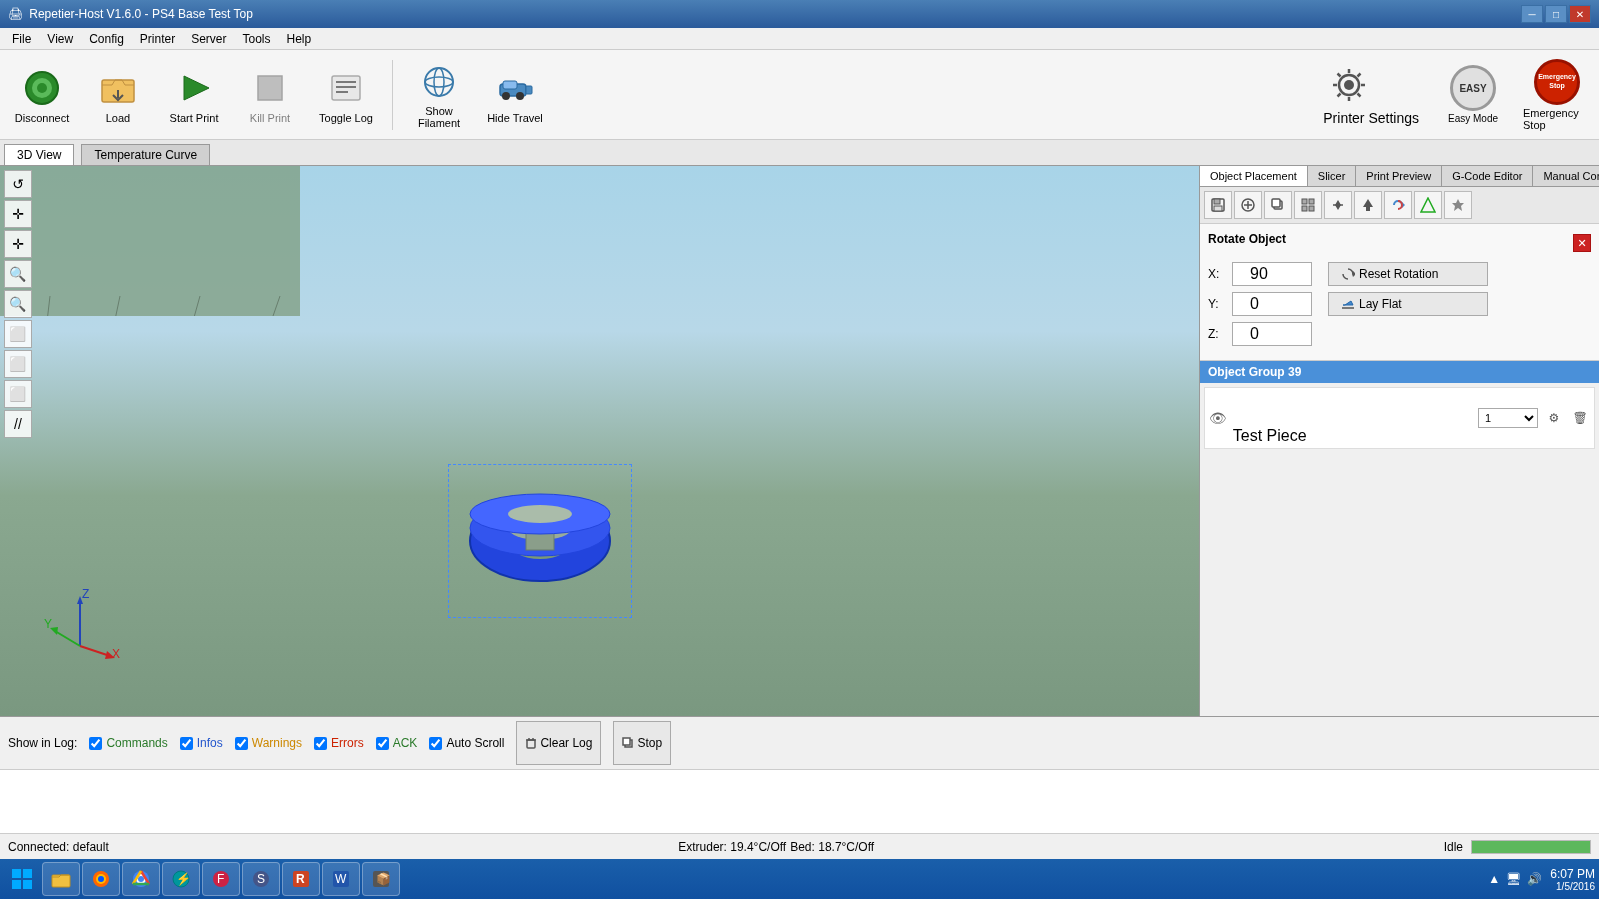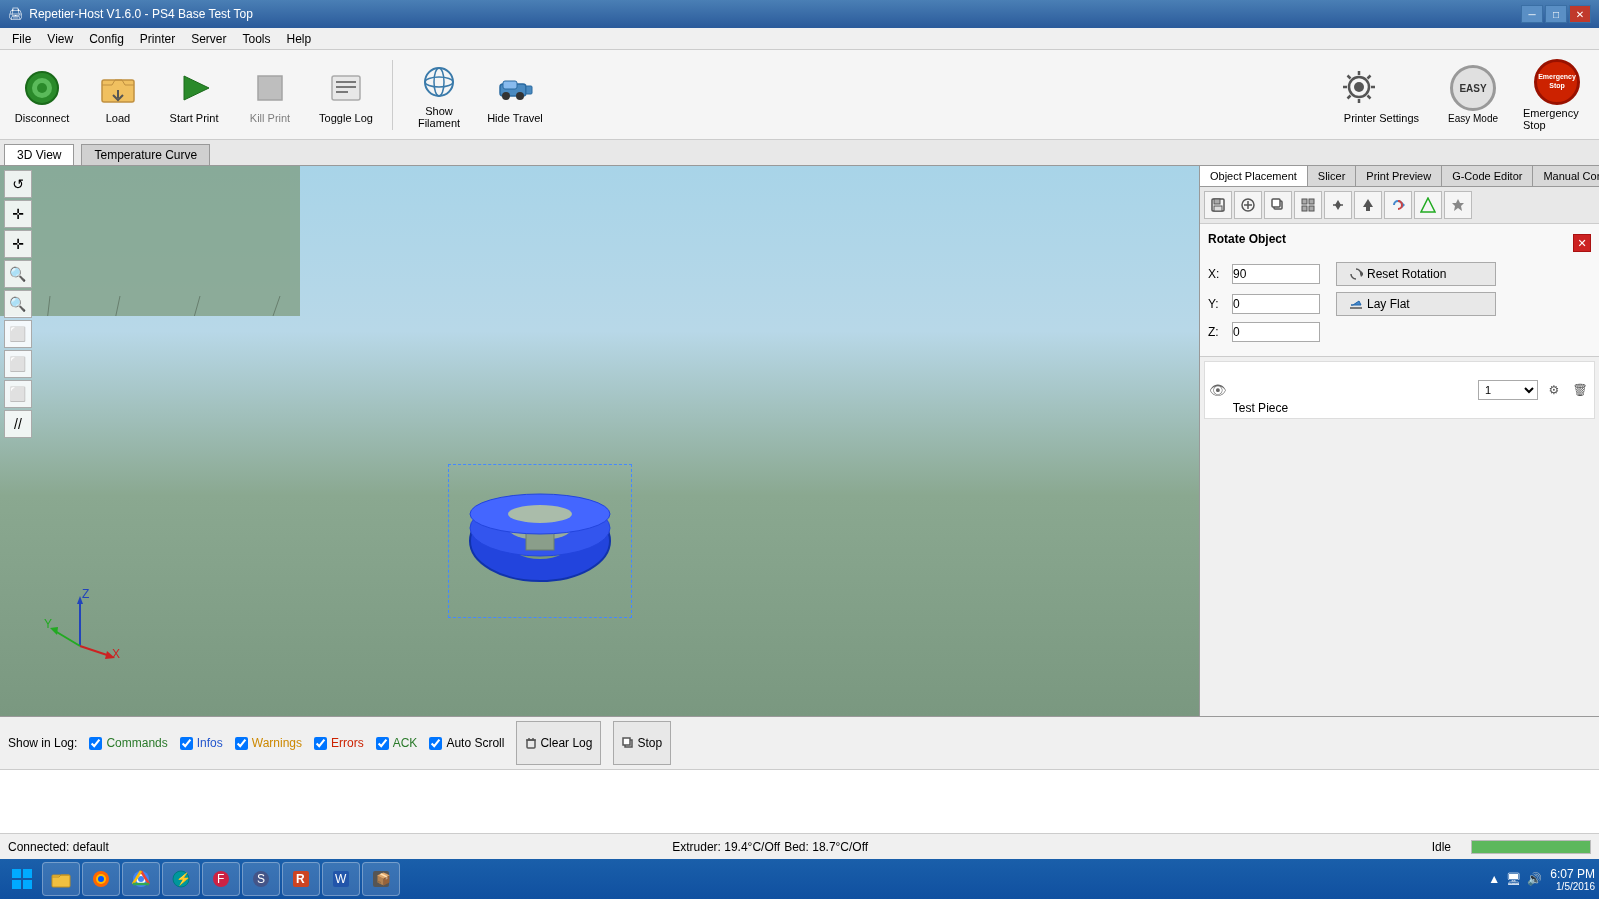--- a/index.html
+++ b/index.html
@@ -211,24 +211,24 @@
       background: #f8f8f8;
     }
     #rotate-panel h3 { font-size: 12px; font-weight: bold; margin-bottom: 8px; }
     .rot-row {
       display: flex;
       align-items: center;
       margin-bottom: 6px;
     }
     .rot-label { width: 24px; font-size: 12px; }
     .rot-input {
-      width: 88px;
+      width: 80px;
       border: 1px solid #aaa;
-      padding: 2px 0;
-      font-size: 12px;
+      padding: 2px 17px;
+      font-size: 16px;
     }
     .rot-btn {
       margin-left: 8px;
       padding: 4px 12px;
       background: #e8e8e8;
       border: 1px solid #aaa;
       cursor: pointer;
       font-size: 11px;
       display: flex;
       align-items: center;
@@ -249,21 +249,21 @@
     .obj-item {
       display: flex;
       align-items: center;
       gap: 6px;
       padding: 3px 4px;
       background: white;
       border: 1px solid #ddd;
       margin-bottom: 2px;
     }
     .eye-icon { color: #666; font-size: 14px; cursor: pointer; }
-    .obj-name { flex: 1; font-size: 12px; margin-top: 36px; }
+    .obj-name { flex: 1; font-size: 16px; margin-top: 36px; }
     .obj-qty {
       border: 1px solid #aaa;
       background: white;
       width: 60px;
       padding: 2px;
       font-size: 11px;
     }
     .obj-gear, .obj-del { 
       width: 20px; height: 20px;
       display: flex; align-items: center; justify-content: center;
@@ -320,21 +320,21 @@
       border-top: 1px solid #ccc;
       display: flex;
       align-items: center;
       padding: 0 8px;
       justify-content: space-between;
       flex-shrink: 0;
       font-size: 11px;
     }
     .status-left { display: flex; align-items: center; gap: 4px; }
     .status-center { display: flex; align-items: center; gap: 4px; }
-    .status-right { display: flex; align-items: center; gap: 20px; }
+    .status-right { display: flex; align-items: center; gap: 8px; }
     .progress-bar-container { width: 120px; height: 14px; background: #ddd; border: 1px solid #bbb; }
     .progress-bar-fill { height: 100%; background: #5cb85c; }
 
     
     #taskbar {
       height: 40px;
       background: linear-gradient(to bottom, #1a5faa, #1050a0);
       display: flex;
       align-items: center;
       padding: 0 4px;
@@ -486,21 +486,21 @@
   <div class="right-toolbar">
 
     <div class="printer-settings-btn">
       <div>
         <svg width="44" height="44" viewBox="0 0 44 44">
           <circle cx="22" cy="22" r="10" fill="none" stroke="#555" stroke-width="2.5"></circle>
           <circle cx="22" cy="22" r="5" fill="#555"></circle>
           <path d="M22 6 L22 10 M22 34 L22 38 M6 22 L10 22 M34 22 L38 22 M10.5 10.5 L13.5 13.5 M30.5 30.5 L33.5 33.5 M33.5 10.5 L30.5 13.5 M13.5 30.5 L10.5 33.5" stroke="#555" stroke-width="2.5" fill="none"></path>
         </svg>
       </div>
-      <div style="font-size:11px; text-align:center;margin-left:44px;">Printer Settings</div>
+      <div style="font-size:14px; text-align:center;margin-left:44px;">Printer Settings</div>
     </div>
 
     <div class="btn-easy">
       <div class="easy-circle">EASY</div>
       <div style="font-size:10px; margin-top:2px;">Easy Mode</div>
     </div>
 
     <div class="btn-easy">
       <div class="emergency-circle">
         <span style="font-size:7px; font-weight:bold; line-height:1.2; text-align:center;">Emergency<br>Stop</span>
@@ -720,20 +720,23 @@
           <span>Lay Flat</span>
         </button>
       </div>
 
       <div class="rot-row">
         <span class="rot-label">Z:</span>
         <input class="rot-input" type="text" value="0" style="">
       </div>
     </div>
 
+    <div id="obj-group-bar">
+      <span>Object Group 39</span>
+    </div>
 
     <div id="obj-group-list">
       <div class="obj-item">
         <span class="eye-icon">👁</span>
         <span class="obj-name">Test Piece</span>
         <select class="obj-qty">
           <option>1</option>
           <option>2</option>
           <option>3</option>
         </select>

